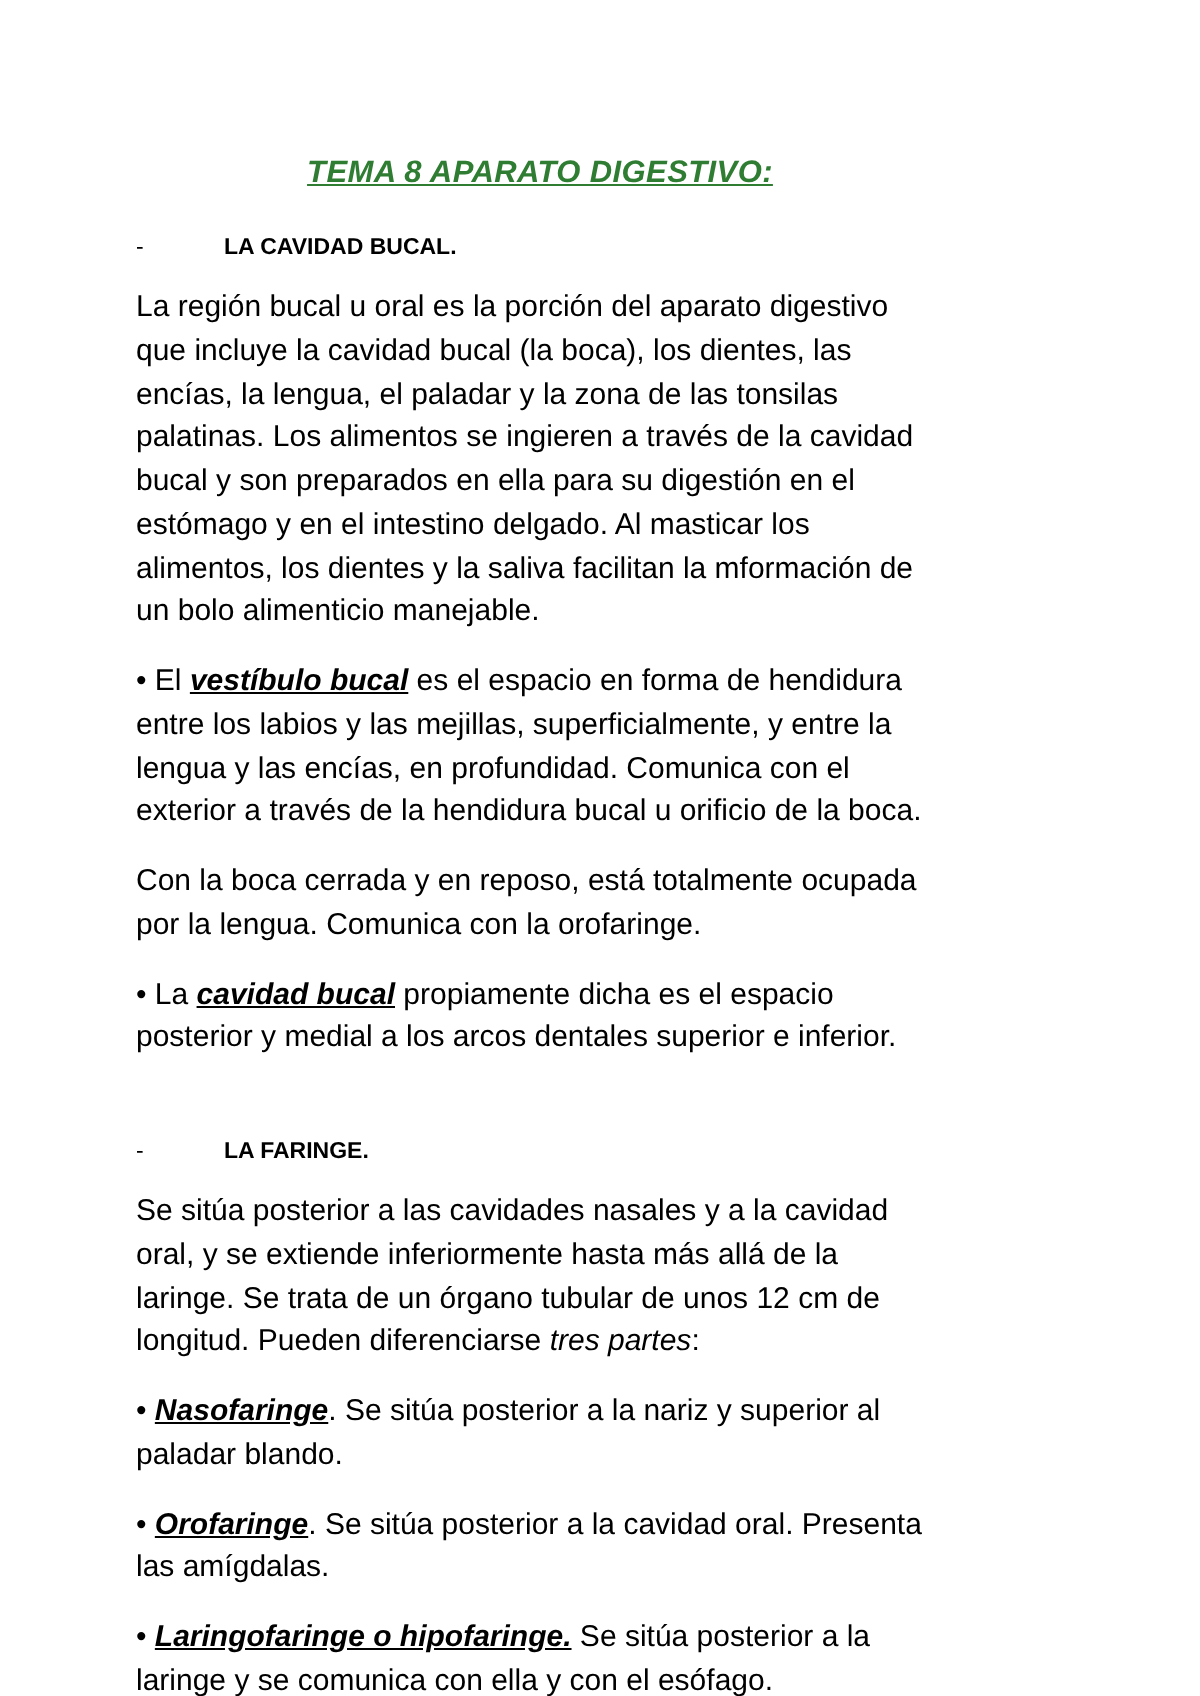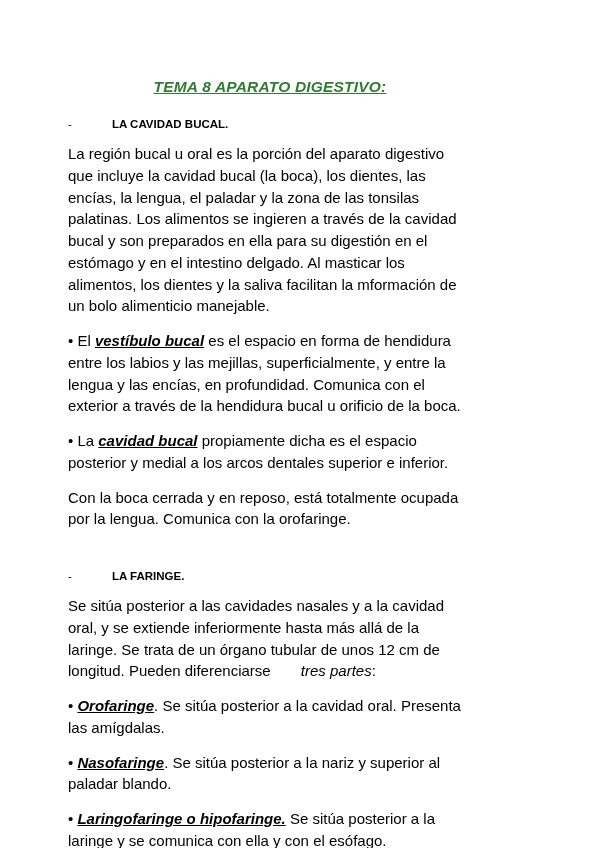--- a/index.html
+++ b/index.html
@@ -61,21 +61,21 @@
     padding-left: 22px;
     margin-top: 32px;
   }
   p.body {
     font-size: 15px;
     line-height: 1.45;
     margin: 13px 0 0 0;
     text-align: left;
   }
   .b { font-weight: bold; }
-  .i { font-style: italic; margin-left: 26px; }
+  .i { font-style: italic; }
   .bu { font-weight: bold; text-decoration: underline; }
   .biu { font-weight: bold; font-style: italic; text-decoration: underline; }
   .spacer-lg { height: 18px; }
 </style>
 </head>
 <body>
 
 <div class="page">
 
   <h1 class="doc-title">TEMA 8 APARATO DIGESTIVO:</h1>
@@ -85,33 +85,33 @@
   <div class="dash-head">
     <span class="dash">-</span>
     <span class="dash-label">LA CAVIDAD BUCAL.</span>
   </div>
 
   <p class="body"><span>La región bucal u oral es la porción del aparato digestivo que incluye la cavidad bucal (la boca), los dientes, las encías, la lengua, el paladar y la zona de las tonsilas palatinas. Los alimentos se ingieren a través de la cavidad bucal y son preparados en ella para su digestión en el estómago y en el intestino delgado. Al masticar los alimentos, los dientes y la saliva facilitan la mformación de un bolo alimenticio manejable.</span></p>
 
 
   <p class="body"><span>• El </span><span class="biu">vestíbulo bucal</span><span> es el espacio en forma de hendidura entre los labios y las mejillas, superficialmente, y entre la lengua y las encías, en profundidad. Comunica con el exterior a través de la hendidura bucal u orificio de la boca.</span></p>
 
+  <p class="body"><span>Con la boca cerrada y en reposo, está totalmente ocupada por la lengua. Comunica con la orofaringe.</span></p>
+
   <p class="body"><span>• La </span><span class="biu">cavidad bucal</span><span> propiamente dicha es el espacio posterior y medial a los arcos dentales superior e inferior.</span></p>
-
-  <p class="body"><span>Con la boca cerrada y en reposo, está totalmente ocupada por la lengua. Comunica con la orofaringe.</span></p>
 
   <div class="spacer-lg"></div>
 
   <div class="dash-head">
     <span class="dash">-</span>
     <span class="dash-label">LA FARINGE.</span>
   </div>
 
 
   <p class="body"><span>Se sitúa posterior a las cavidades nasales y a la cavidad oral, y se extiende inferiormente hasta más allá de la laringe. Se trata de un órgano tubular de unos 12 cm de longitud. Pueden diferenciarse </span><span class="i">tres partes</span><span>:</span></p>
 
+  <p class="body"><span>• </span><span class="biu">Nasofaringe</span><span>. Se sitúa posterior a la nariz y superior al paladar blando.</span></p>
+
   <p class="body"><span>• </span><span class="biu">Orofaringe</span><span>. Se sitúa posterior a la cavidad oral. Presenta las amígdalas.</span></p>
-
-  <p class="body"><span>• </span><span class="biu">Nasofaringe</span><span>. Se sitúa posterior a la nariz y superior al paladar blando.</span></p>
 
   <p class="body"><span>• </span><span class="biu">Laringofaringe o hipofaringe.</span><span> Se sitúa posterior a la laringe y se comunica con ella y con el esófago.</span></p>
 
 </div>
 
 </body></html>

